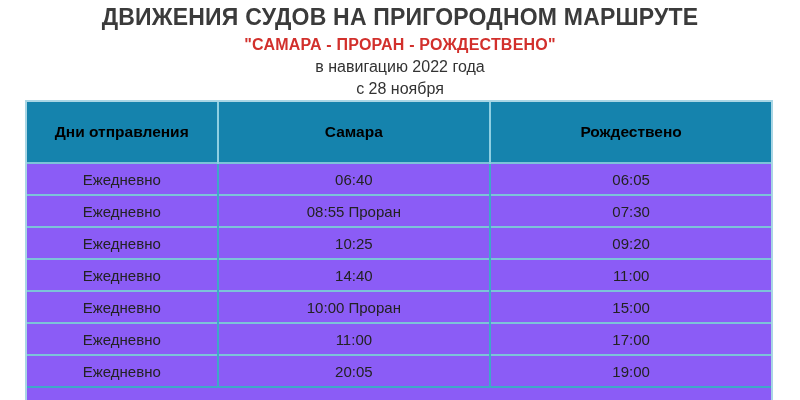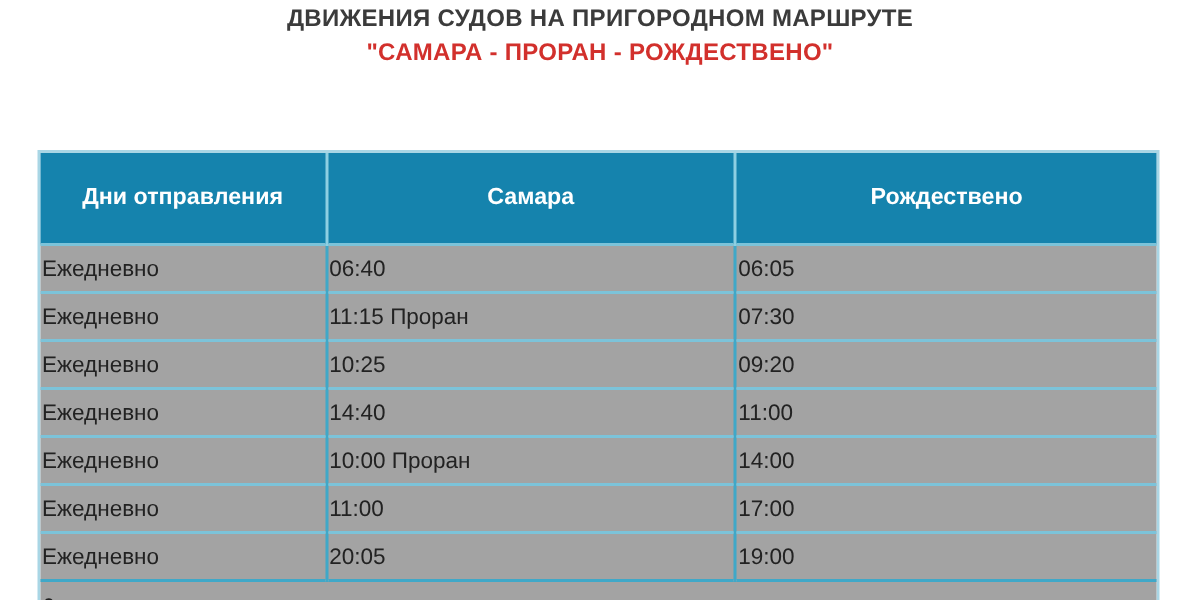--- a/index.html
+++ b/index.html
@@ -16,21 +16,21 @@
   }
   .titles {
     position: absolute;
     top: 0;
     left: 0;
     width: 800px;
     text-align: center;
   }
   .title-main {
     margin-top: 4px;
-    font-size: 16px;
+    font-size: 23px;
     font-weight: 700;
     letter-spacing: 0.2px;
     color: #3b3b3b;
   }
   .title-route {
     margin-top: 5px;
     font-size: 16px;
     font-weight: 700;
     letter-spacing: 0.2px;
     color: #d2302c;
@@ -52,35 +52,35 @@
     width: 100%;
     border-collapse: collapse;
     table-layout: fixed;
   }
   col.c1 { width: 190px; }
   col.c2 { width: 272px; }
   col.c3 { width: 280px; }
   th {
     height: 58px;
     background: #1583ad;
-    color: #ffffff;
+    color: #000000;
     font-size: 15.5px;
     font-weight: 700;
     text-align: center;
     vertical-align: middle;
     border-right: 2px solid #8ecfe2;
   }
   th:last-child { border-right: none; }
   tbody td {
     height: 28px;
-    text-align: left;
+    text-align: center;
     vertical-align: middle;
     font-size: 15px;
     color: #222222;
-    background: #a3a3a3;
+    background: #8b5cf6;
     border-top: 2px solid #7cc3d9;
   }
   tr.data td:first-child,
   tr.data td:nth-child(2) {
     border-right: 2px solid #3fa8c8;
   }
   tr.footer td {
     border-top: 2px solid #3fa8c8;
     height: 34px;
     vertical-align: top;
@@ -88,20 +88,22 @@
     font-size: 15px;
     color: #222222;
   }
 </style>
 </head>
 <body>
 
 <div class="titles">
   <div class="title-main">ДВИЖЕНИЯ СУДОВ НА ПРИГОРОДНОМ МАРШРУТЕ</div>
   <div class="title-route">"САМАРА - ПРОРАН - РОЖДЕСТВЕНО"</div>
+  <div class="title-season">в навигацию 2022 года</div>
+  <div class="title-start">с 28 ноября</div>
 </div>
 
 <div class="tbl-wrap">
   <table>
     <colgroup>
         <col class="c1">
         <col class="c2">
         <col class="c3">
       </colgroup>
     <thead>
@@ -112,37 +114,37 @@
       </tr>
     </thead>
     <tbody>
       <tr class="data">
         <td>Ежедневно</td>
         <td>06:40</td>
         <td>06:05</td>
       </tr>
       <tr class="data">
         <td>Ежедневно</td>
-        <td>11:15 Проран</td>
+        <td>08:55 Проран</td>
         <td>07:30</td>
       </tr>
       <tr class="data">
         <td>Ежедневно</td>
         <td>10:25</td>
         <td>09:20</td>
       </tr>
       <tr class="data">
         <td>Ежедневно</td>
         <td>14:40</td>
         <td>11:00</td>
       </tr>
       <tr class="data">
         <td>Ежедневно</td>
         <td>10:00 Проран</td>
-        <td>14:00</td>
+        <td>15:00</td>
       </tr>
       <tr class="data">
         <td>Ежедневно</td>
         <td>11:00</td>
         <td>17:00</td>
       </tr>
       <tr class="data">
         <td>Ежедневно</td>
         <td>20:05</td>
         <td>19:00</td>

